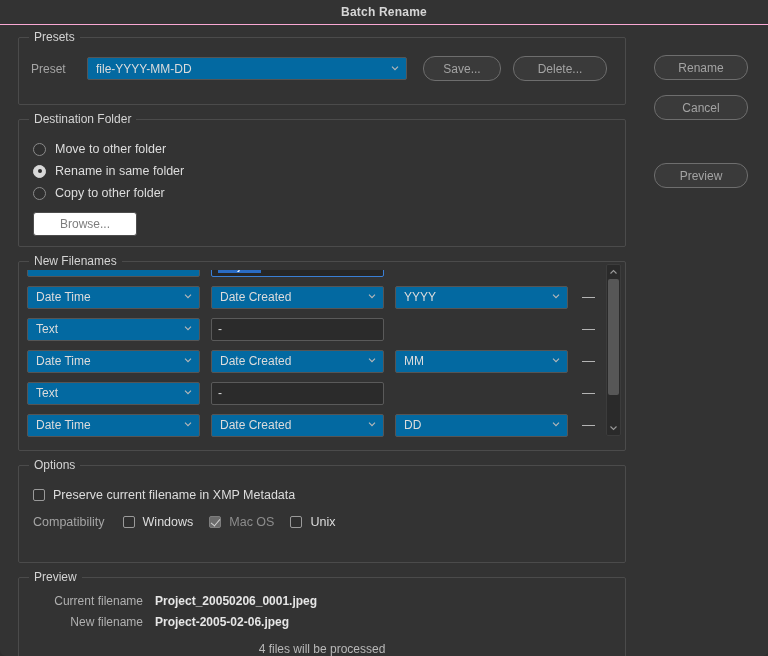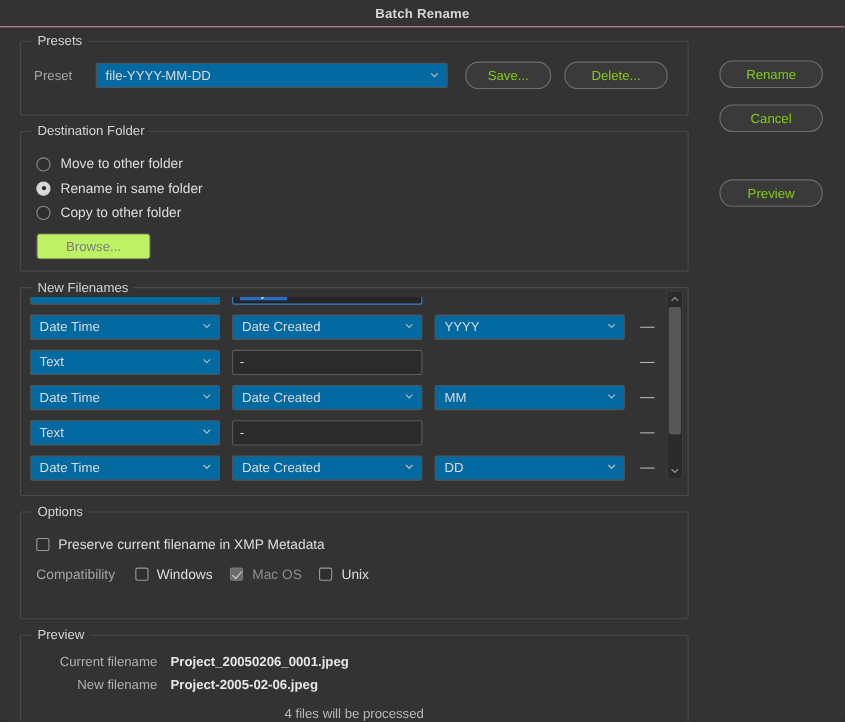--- a/index.html
+++ b/index.html
@@ -106,35 +106,35 @@
   .textfield .sel {
     background: #2a6cc4;
     color: #ffffff;
     padding: 1px 1px;
   }
   
   .pill {
     border: 1px solid #6e6e6e;
     border-radius: 12px;
     background: #3a3a3a;
-    color: #84cc16;
+    color: #a3a3a3;
     font-size: 12px;
     height: 25px;
     display: inline-flex; align-items: center; justify-content: center;
     padding: 0 14px;
     cursor: default;
     white-space: nowrap;
     text-align: right;
   }
   .pill.wide { width: 94px; padding: 0; }
   
   .rectbtn {
     border: 1px solid #4d4d4d;
     border-radius: 3px;
-    background: #bef264;
+    background: #ffffff;
     color: #7d7d7d;
     font-size: 12px;
     height: 24px;
     width: 104px;
     display: inline-flex; align-items: center; justify-content: center;
     cursor: default;
   }
   
   .radio-row { display: flex; align-items: center; height: 22px; }
   .radio {

